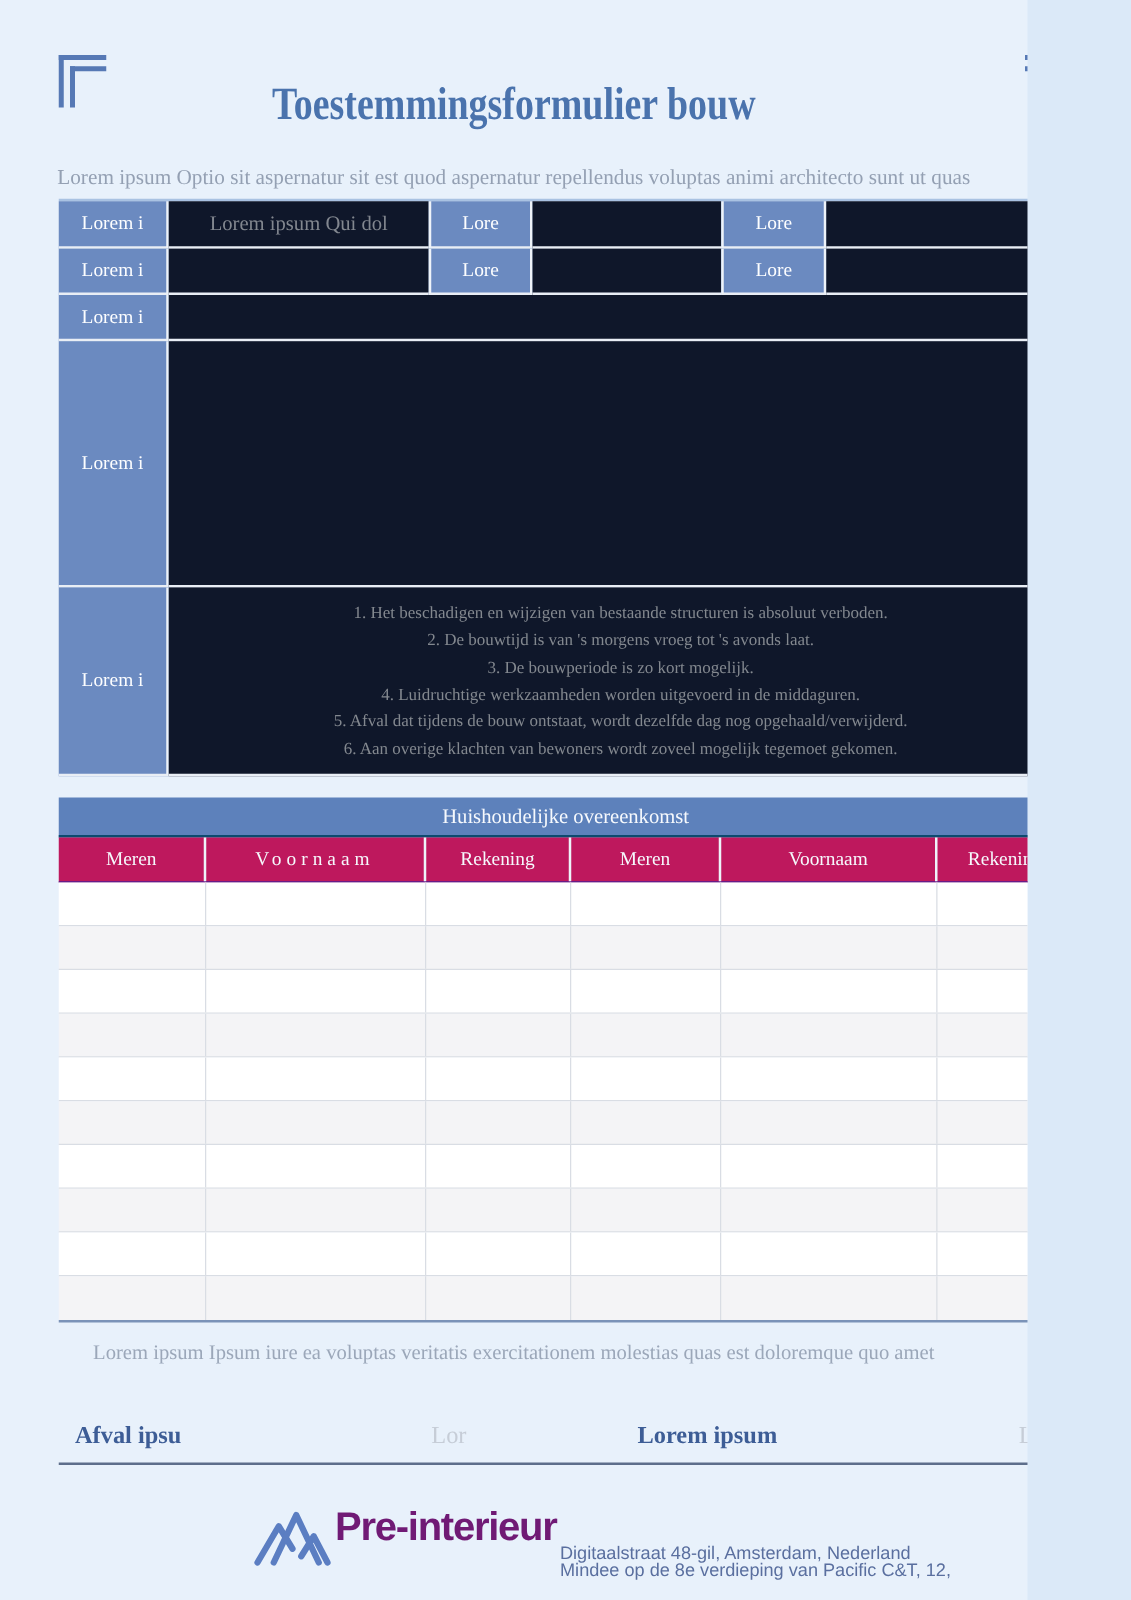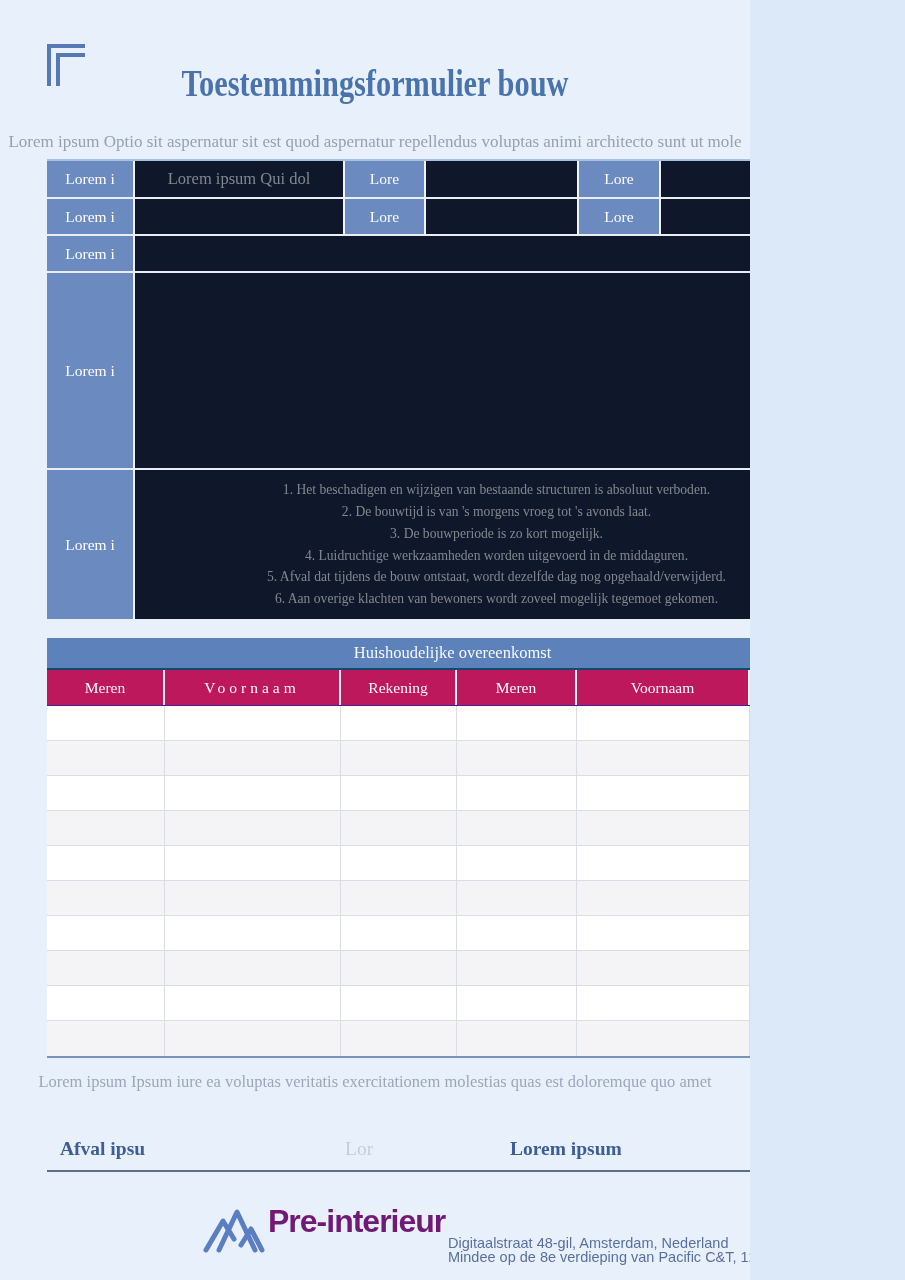--- a/index.html
+++ b/index.html
@@ -1,18 +1,18 @@
 <!DOCTYPE html>
 <html><head>
 <meta charset="utf-8">
 <style>
   * { margin:0; padding:0; box-sizing:border-box; }
   html,body { background:#dbe9f8; }
   .page {
-    position:relative; width:750px; height:1280px;
+    position:relative; width:822px; height:1280px;
     background:#e8f1fb; overflow:hidden;
     font-family:"Liberation Serif", serif;
   }
   
   .corner { position:absolute; width:42px; height:44px; }
   .corner span { position:absolute; border:0 solid #5679b5; }
   .corner-tl { left:47px; top:44px; }
   .corner-tl .outer { left:0; top:0;  width:38px; height:42px; border-top-width:4px; border-left-width:4px; }
   .corner-tl .inner { left:9px; top:9px; width:29px; height:33px; border-top-width:4px; border-left-width:4px; }
   .corner-tr { left:816px; top:44px; }
@@ -96,21 +96,21 @@
   <div class="corner corner-tl">
       <span class="outer"></span>
       <span class="inner"></span>
     </div>
   <div class="corner corner-tr">
       <span class="outer"></span>
       <span class="inner"></span>
     </div>
 
   <div class="title">Toestemmingsformulier bouw</div>
-  <div class="subtitle">Lorem ipsum Optio sit aspernatur sit est quod aspernatur repellendus voluptas animi architecto sunt ut mole</div>
+  <div class="subtitle">Lorem ipsum Optio sit aspernatur sit est quod aspernatur repellendus voluptas animi architecto sunt ut quas</div>
 
   <div class="t1">
     <div class="t1-row h-r1">
       <div class="cell-blue first">Lorem i</div>
       <div class="cell-white">
           <span class="cell-text">Lorem ipsum Qui dol</span>
         </div>
       <div class="cell-blue">Lore</div>
       <div class="cell-white"></div>
       <div class="cell-blue">Lore</div>

